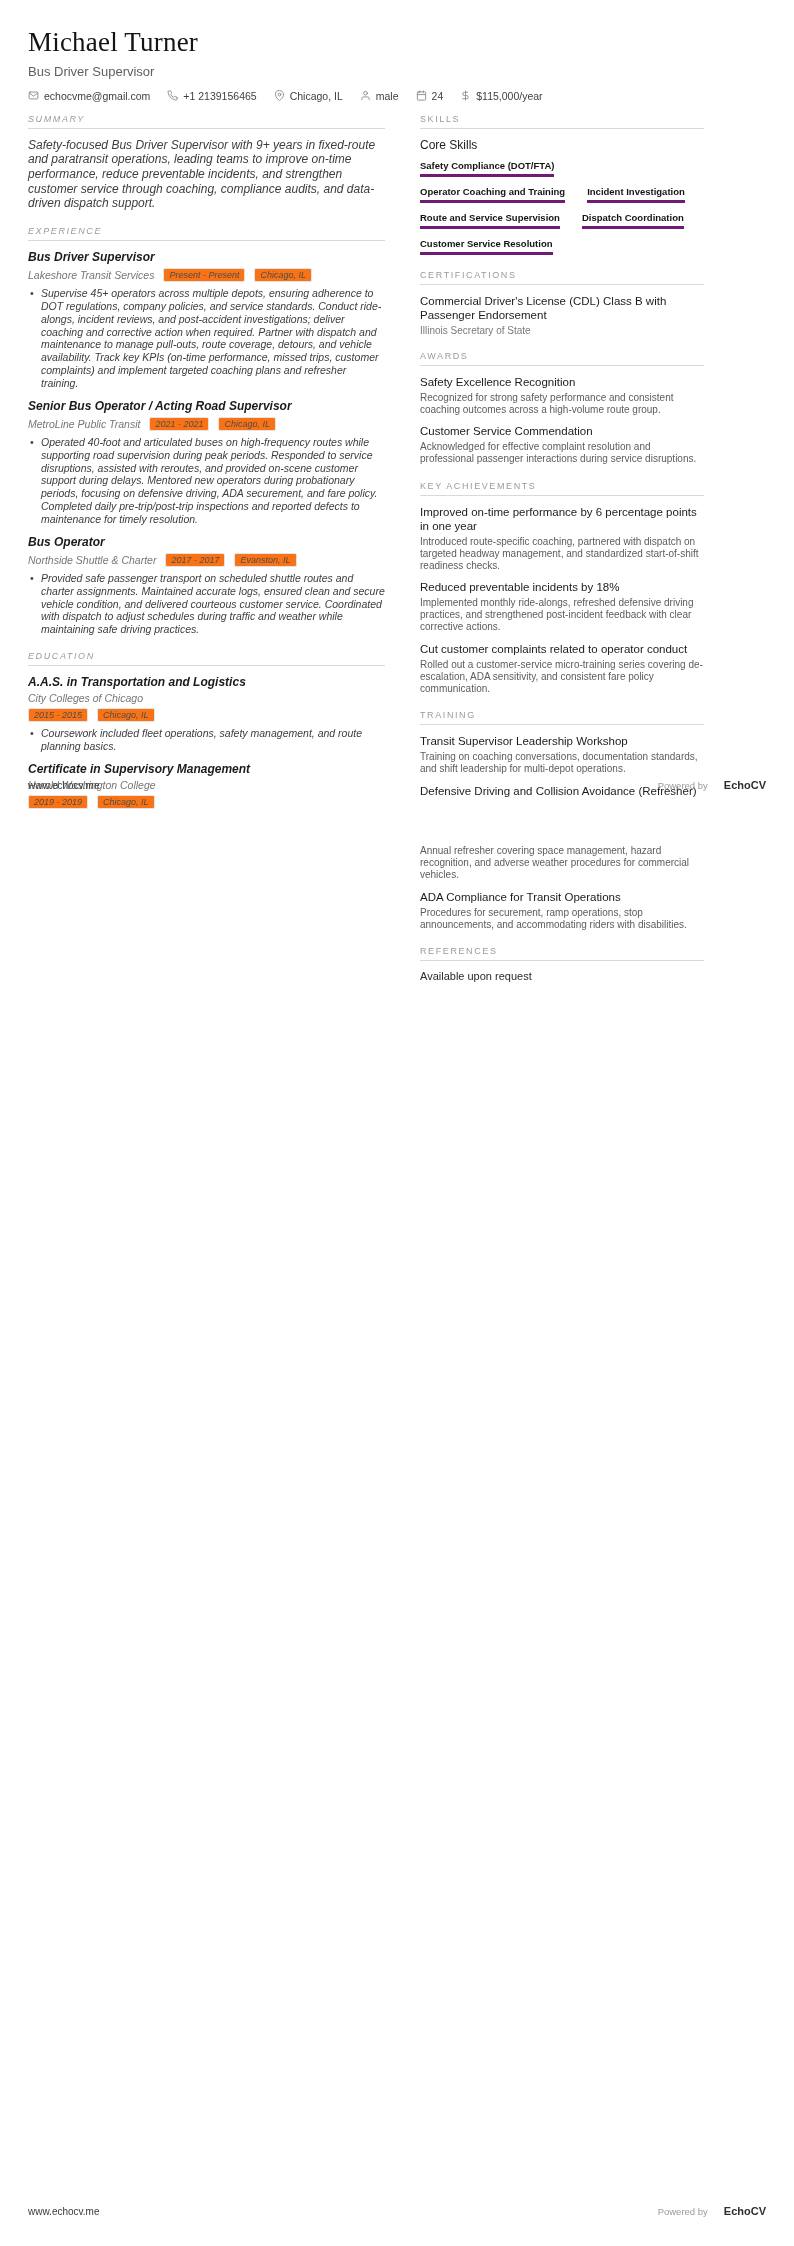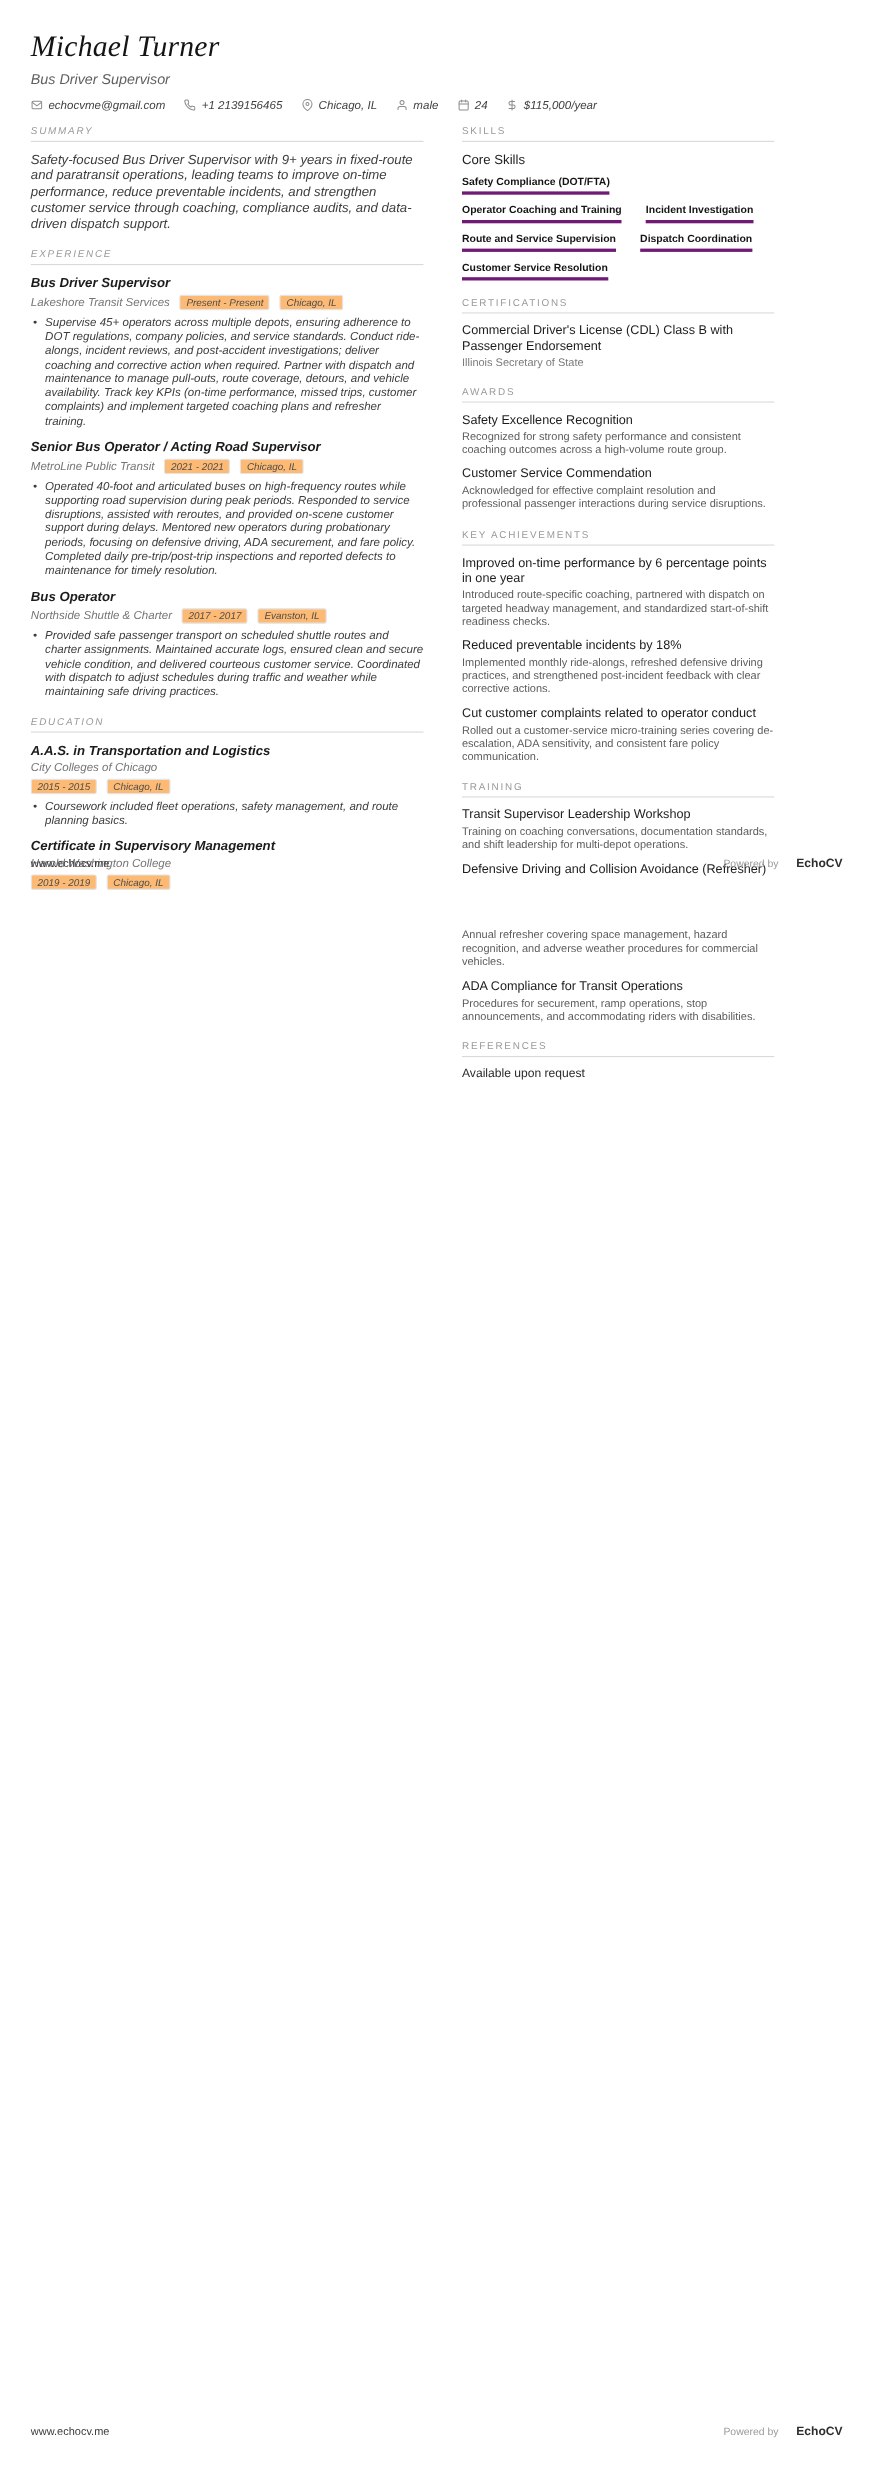--- a/index.html
+++ b/index.html
@@ -5,21 +5,21 @@
   * { margin:0; padding:0; box-sizing:border-box; }
   html, body { background:#ffffff; }
   body { width:794px; font-family:"Liberation Sans", sans-serif; color:#222; }
   .sheet { width:794px; height:2246px; position:relative; background:#fff; overflow:hidden; }
 
   .page { position:relative; }
   .page-1 { height:820px; padding:28px 28px 0 28px; }
   .page-2 { height:1426px; }
 
   
-  .header { margin-bottom:12px;font-style:italic; }
+  .header { margin-bottom:12px; }
   .name { font-family:"Liberation Serif", serif; font-size:27px; font-weight:400; color:#141414; letter-spacing:.2px; line-height:1.1; }
   .headline { font-size:13px; color:#5f5f5f; margin-top:6px; }
   .contact-row { display:flex; align-items:center; gap:17px; margin-top:11px; font-size:10.5px; color:#3f3f3f; white-space:nowrap; }
   .contact-item { display:flex; align-items:center; gap:5px; }
   .contact-item svg { width:11px; height:11px; stroke:#8c8c8c; fill:none; stroke-width:2; stroke-linecap:round; stroke-linejoin:round; flex:none; }
 
   
   .columns { display:flex; gap:35px; align-items:flex-start; }
   .col-left { width:357px; flex:none;font-style:italic; }
   .col-right { width:284px; flex:none; }
@@ -28,21 +28,21 @@
   .section.first { margin-top:0; }
   .sec-head { font-size:9px; letter-spacing:1.6px; color:#9a9a9a; border-bottom:1px solid #d9d9d9; padding-bottom:4px; margin-bottom:9px; }
 
   .body-text { font-size:12px; line-height:1.22; color:#3d3d3d; }
 
   
   .job { margin-bottom:9px; }
   .job-title { font-size:12px; font-weight:700; color:#1b1b1b; line-height:1.2; }
   .job-meta { display:flex; align-items:center; gap:9px; margin-top:4px; flex-wrap:wrap; }
   .company { font-size:10.5px; color:#767676; }
-  .chip { font-size:9px; color:#4d4d4d; border:1px solid #e4e4e4; border-radius:2px; padding:1px 5px; white-space:nowrap; background:#fdba74; }
+  .chip { font-size:9px; color:#4d4d4d; border:1px solid #e4e4e4; border-radius:2px; padding:1px 5px; white-space:nowrap; background:#f97316; }
   .bullets { list-style:none; margin-top:5px; padding-left:13px; }
   .bullets li { font-size:10.5px; line-height:1.22; color:#3d3d3d; position:relative; }
   .bullets li::before { content:"\2022"; position:absolute; left:-11px; color:#3d3d3d; }
   .edu-school { font-size:10.5px; color:#767676; margin-top:3px; }
   .edu-meta { display:flex; align-items:center; gap:9px; margin-top:4px; }
 
   
   .group-title { font-size:12px; color:#1d1d1d; margin-bottom:8px; }
   .skill-tags { display:flex; flex-wrap:wrap; column-gap:22px; row-gap:9px; }
   .skill-tag { font-size:9.5px; font-weight:700; color:#141414; border-bottom:3px solid #701a75; padding-bottom:3px; white-space:nowrap; }

